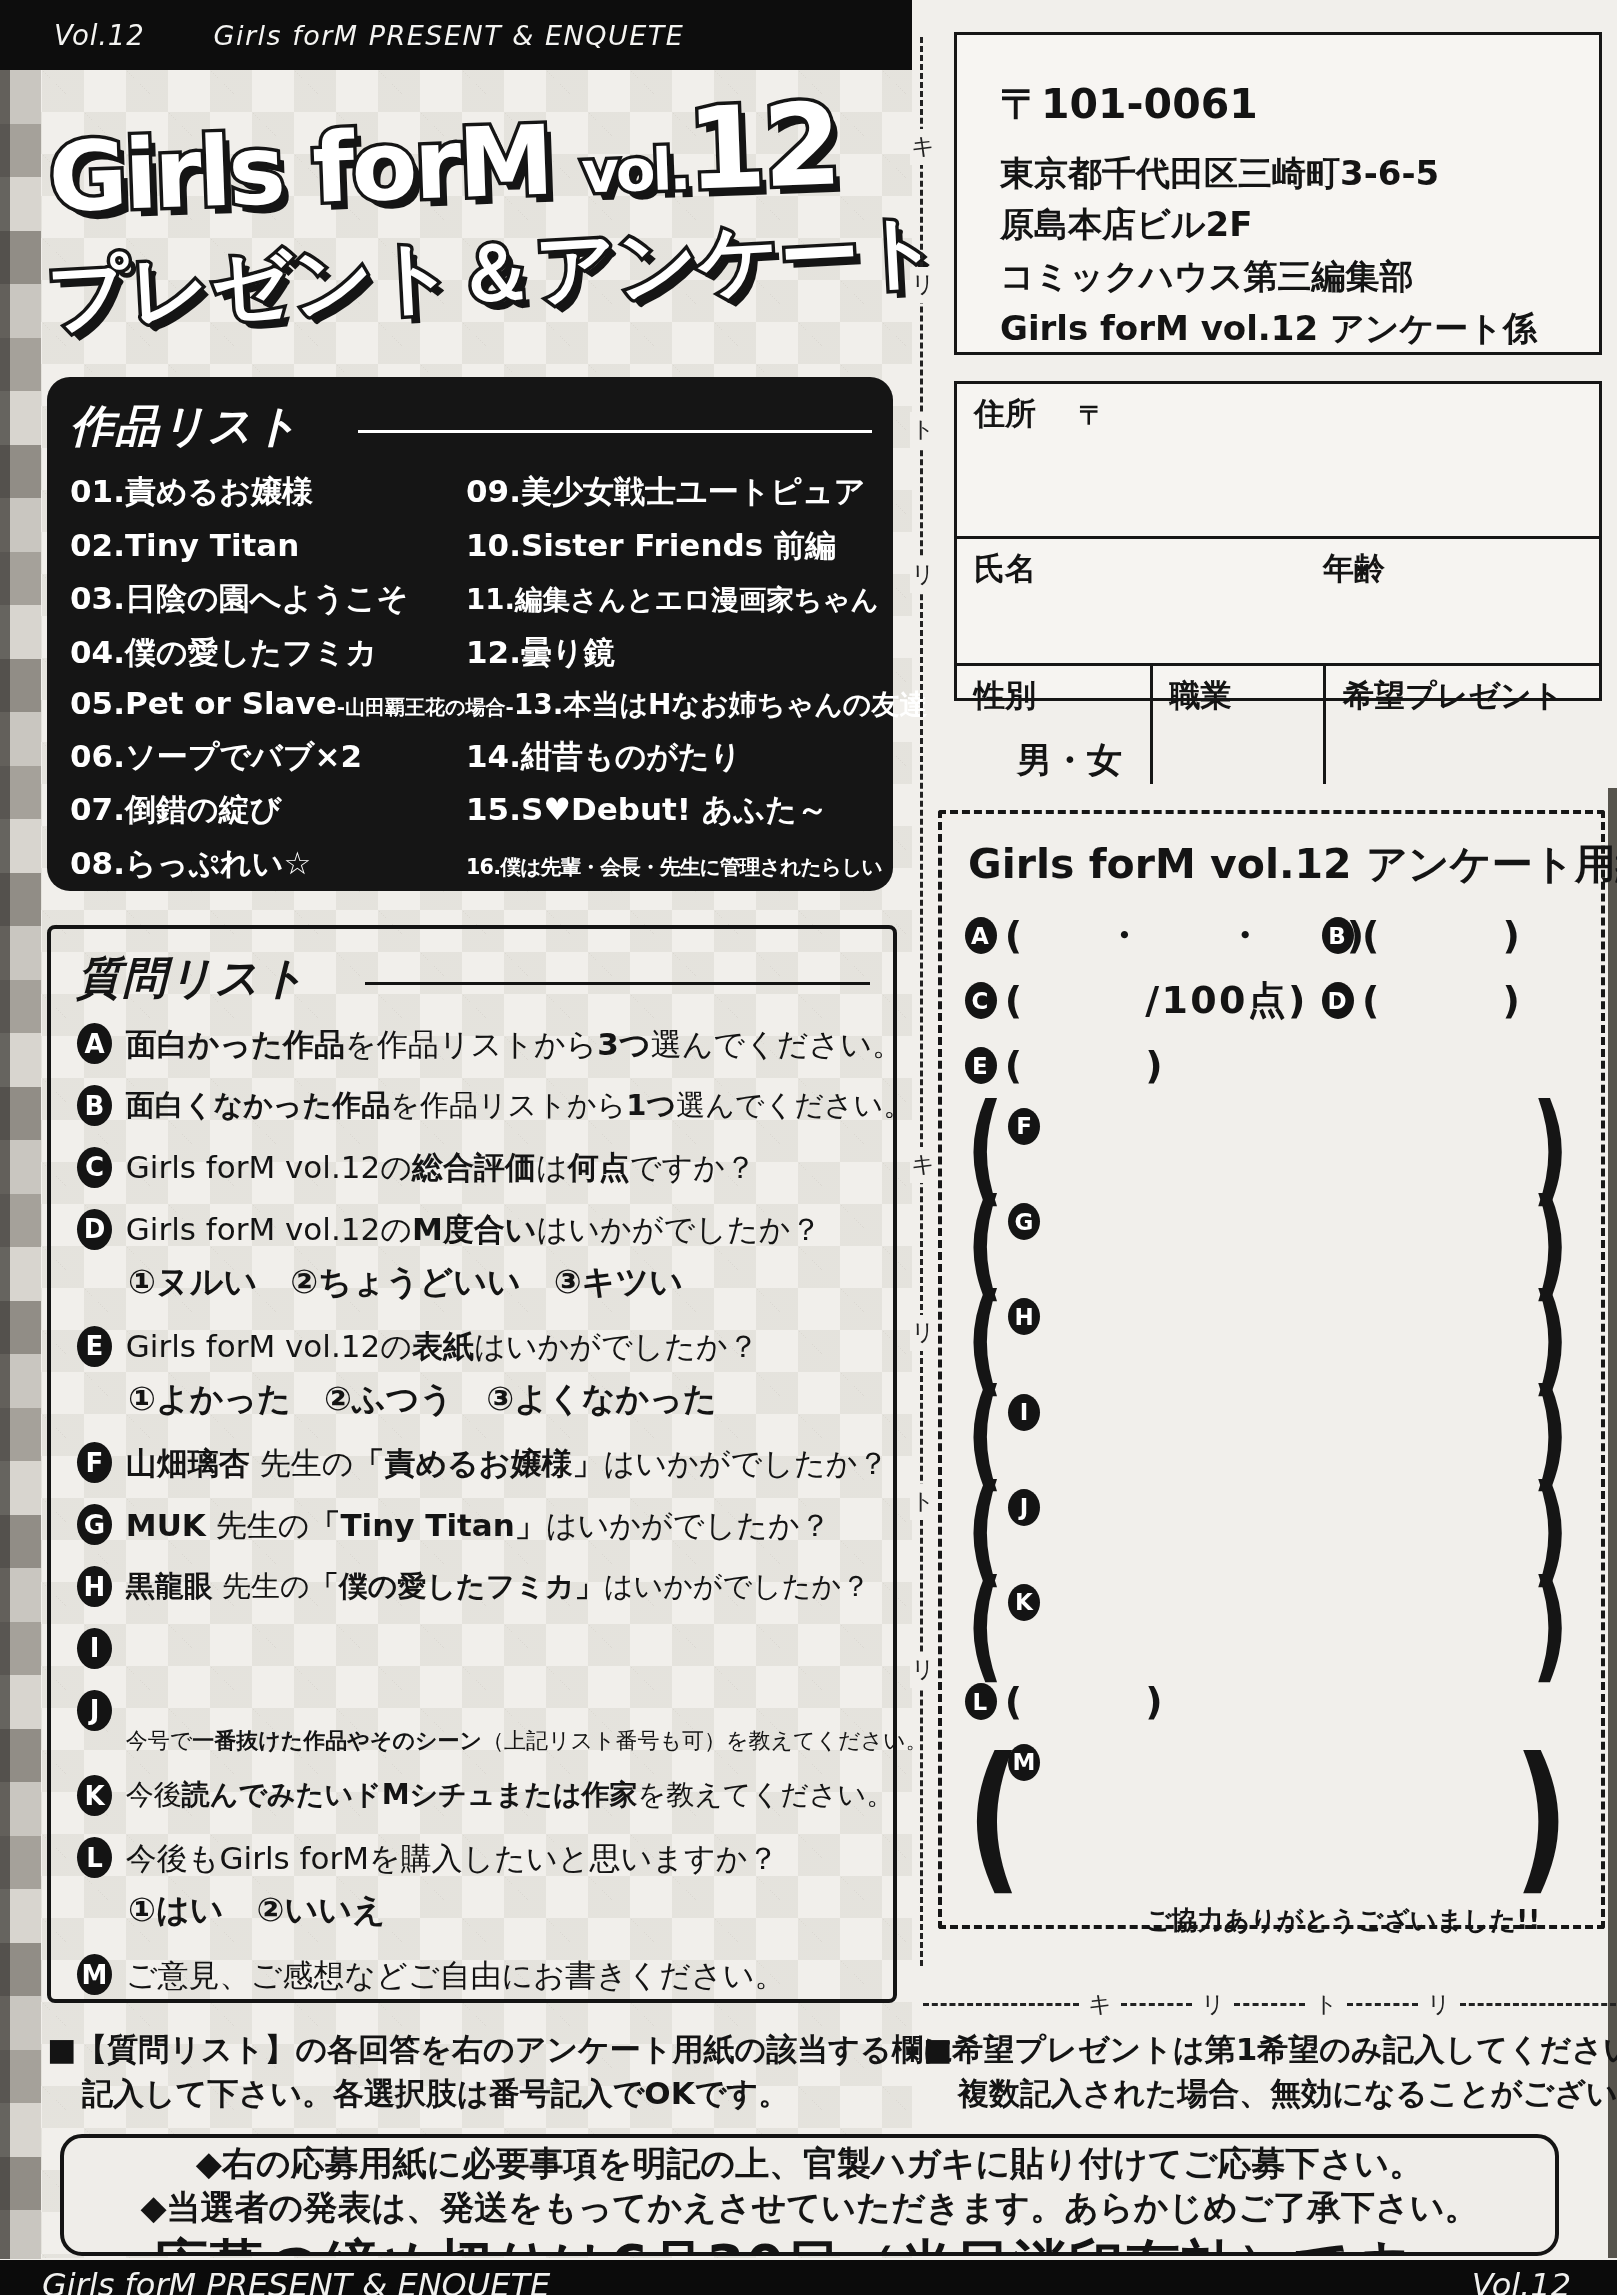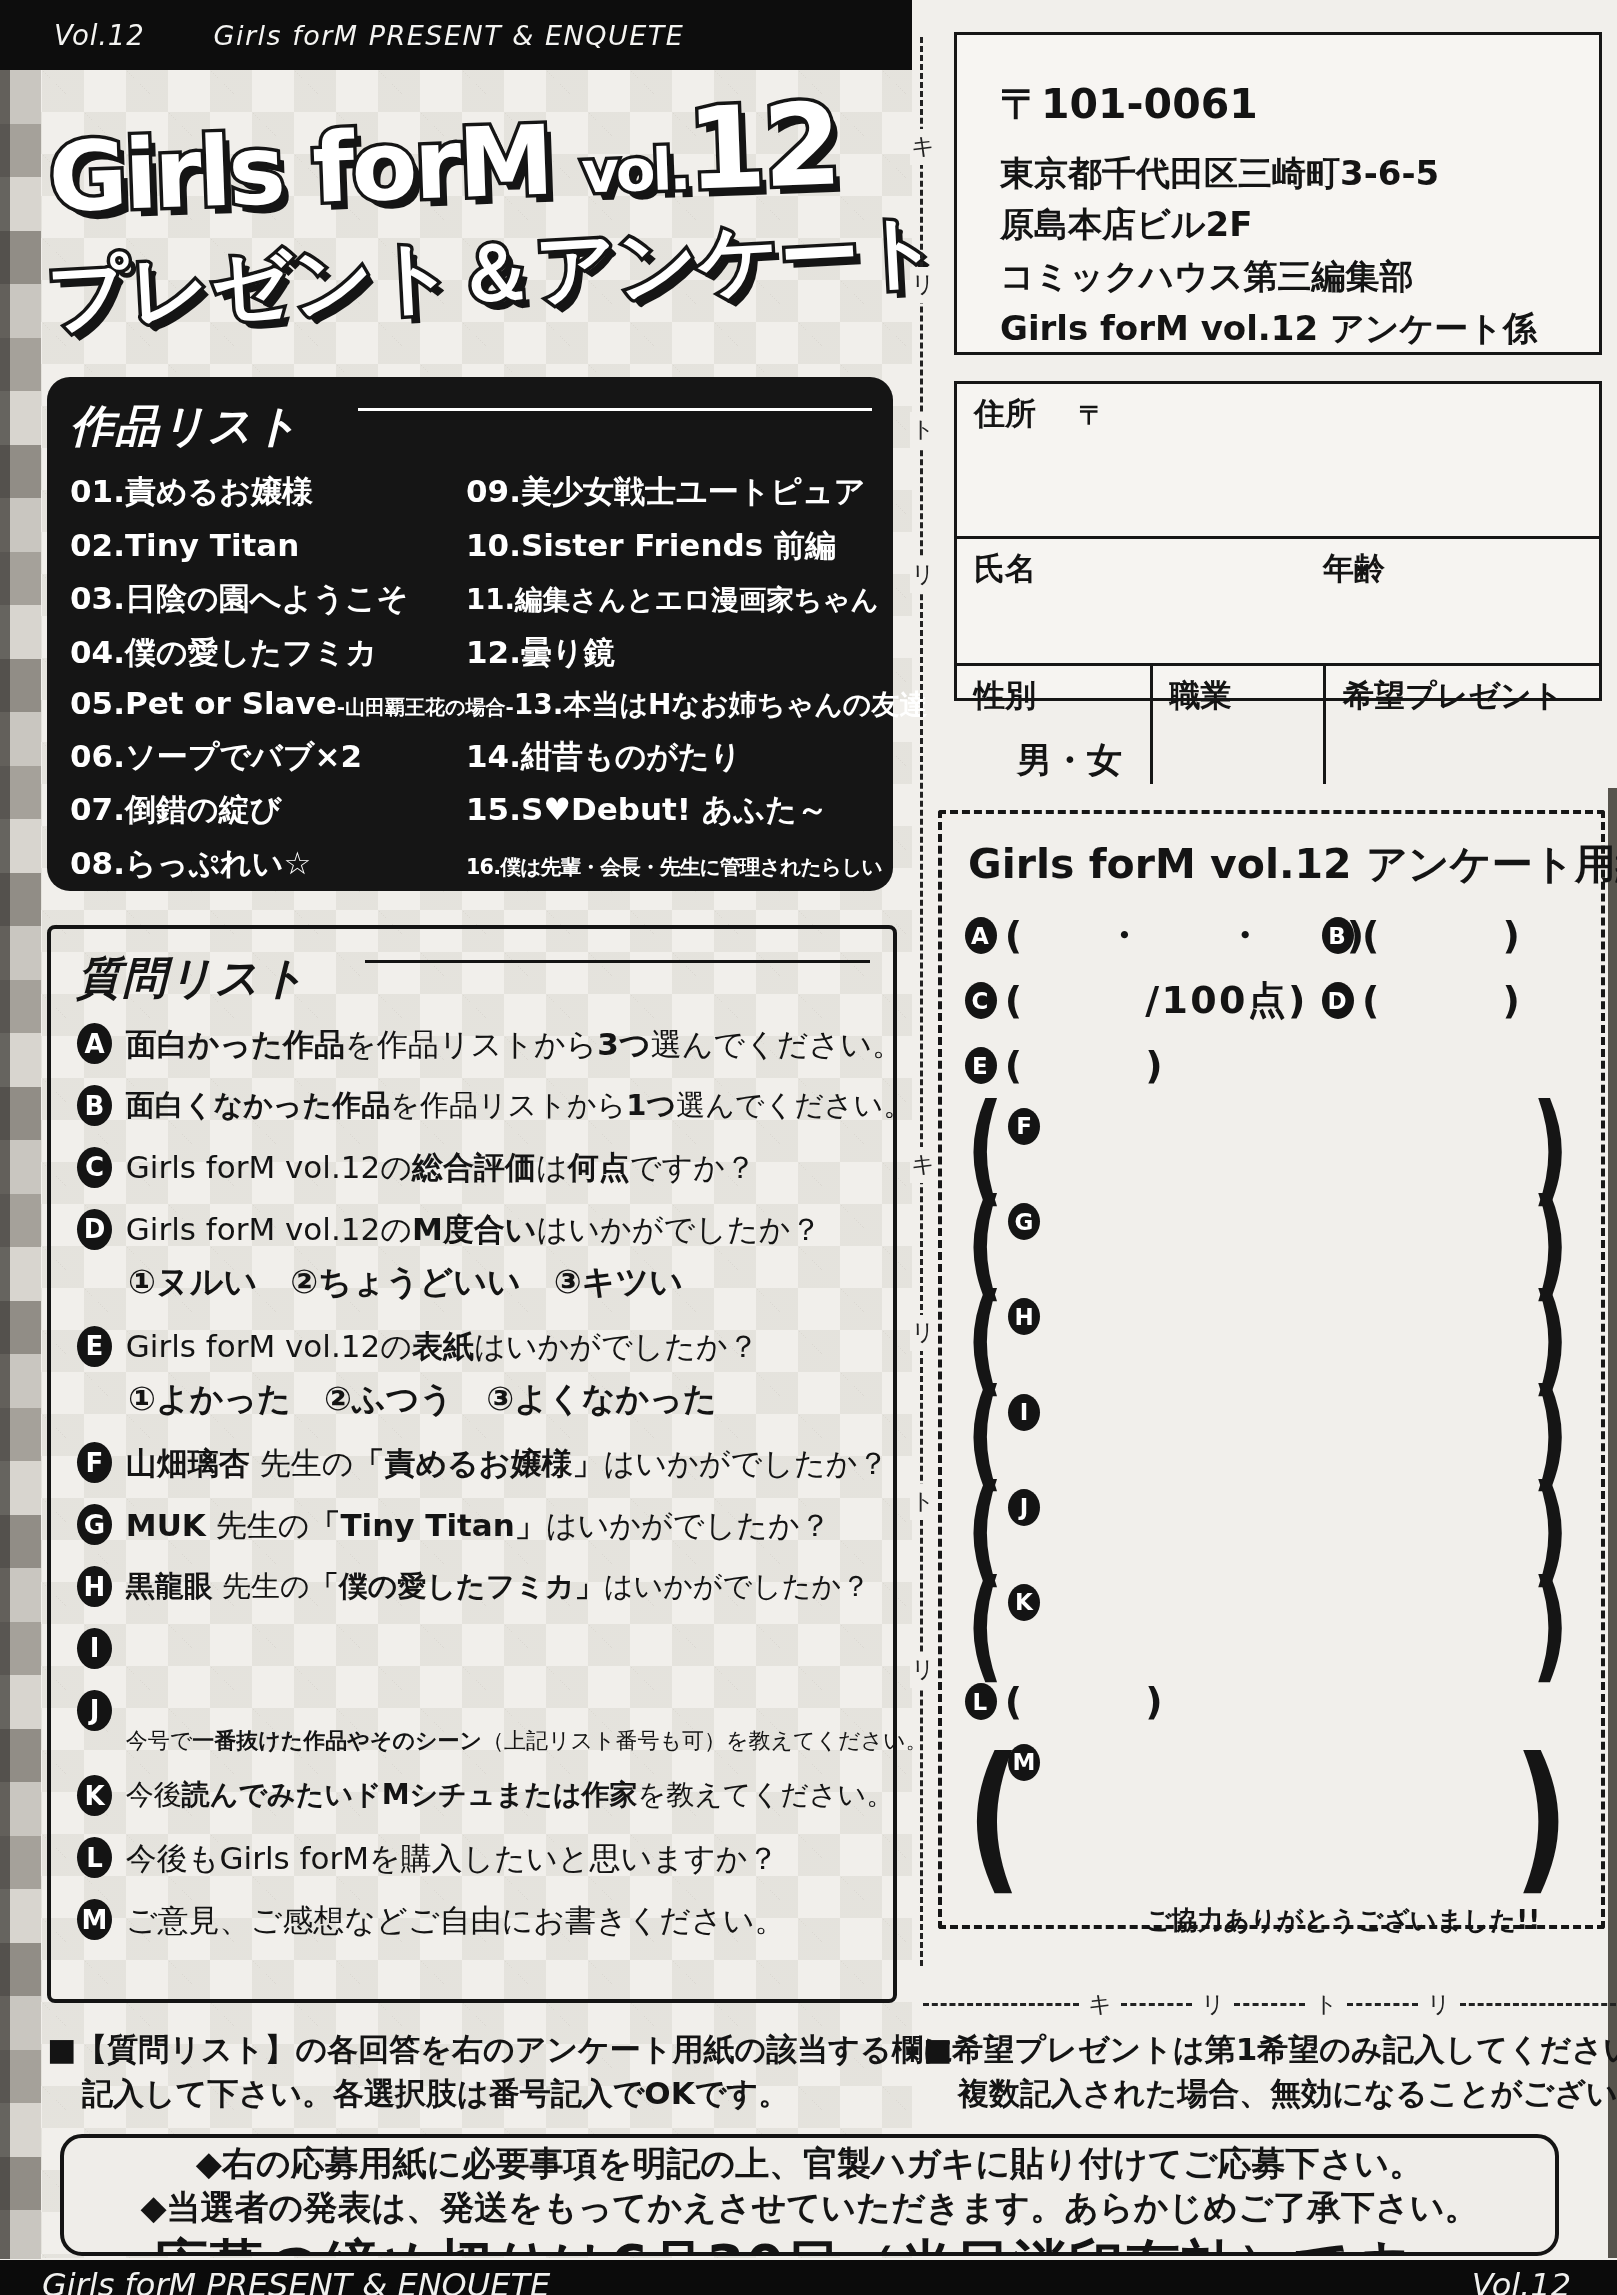--- a/index.html
+++ b/index.html
@@ -30,21 +30,21 @@
   .logo{position:absolute;left:51px;top:106px;width:853px;color:#fff;}
   .logo-line{white-space:nowrap;font-weight:800;-webkit-text-stroke:6.9px #151515;paint-order:stroke fill;
     text-shadow:6.9px 8.4px 0 #151515;}
   .l1{font-size:96px;letter-spacing:-3.1px;transform:rotate(-2deg);transform-origin:left bottom;}
   .l1 .v{font-size:.6em;} .l1 .n{font-size:1.18em;}
   .l2{font-size:79px;letter-spacing:0.8px;transform:rotate(-3deg);transform-origin:left bottom;margin-top:6.1px;}
 
   
   .works{position:absolute;left:47px;top:377px;width:846px;height:514px;background:#151515;border-radius:23px;
     color:#fff;padding:20px 21.4px 15.3px 23px;box-sizing:border-box;}
-  .box-title-row{display:flex;align-items:flex-start;margin-bottom:15.3px;gap:36px;}
+  .box-title-row{display:flex;align-items:center;margin-bottom:15.3px;gap:36px;}
   .works .box-title{font-size:44px;font-weight:800;font-style:italic;letter-spacing:1.5px;}
   .works .title-line{flex:1;border-top:3.1px solid #fff;margin-left:21.4px;margin-top:10.7px;}
   .w-row{display:flex;align-items:baseline;margin-bottom:11.5px;white-space:nowrap;}
   .w-left{flex:0 0 auto;min-width:396px;font-size:31px;font-weight:700;}
   .w-right{flex:0 0 auto;font-size:31px;font-weight:700;}
   .w-suffix{font-size:20px;font-weight:700;}
   .w-sm36{font-size:27.6px;} .w-sm37{font-size:28px;} .w-sm27{font-size:20.7px;letter-spacing:-0.8px;}
 
   
   .questions{position:absolute;left:47px;top:925px;width:850px;height:1078px;border:4.6px solid #141414;
@@ -220,20 +220,21 @@
         <span class="q-text"><span>今号で</span><span class="seg-b">一番抜けた作品やそのシーン</span><span>（上記リスト番号も可）を教えてください。</span></span>
       </div>
     <div class="q-item f37">
         <span class="badge">K</span>
         <span class="q-text"><span>今後</span><span class="seg-b">読んでみたいドMシチュまたは作家</span><span>を教えてください。</span></span>
       </div>
     <div class="q-item">
         <span class="badge">L</span>
         <span class="q-text"><span>今後もGirls forMを購入したいと思いますか？</span></span>
       </div>
+    <div class="q-opts">①はい　②いいえ</div>
     <div class="q-item">
         <span class="badge">M</span>
         <span class="q-text"><span>ご意見、ご感想などご自由にお書きください。</span></span>
       </div>
   </div>
 
   <div class="addr">
     <div class="a0">〒101-0061</div>
     <div>東京都千代田区三崎町3-6-5</div>
     <div>原島本店ビル2F</div>

